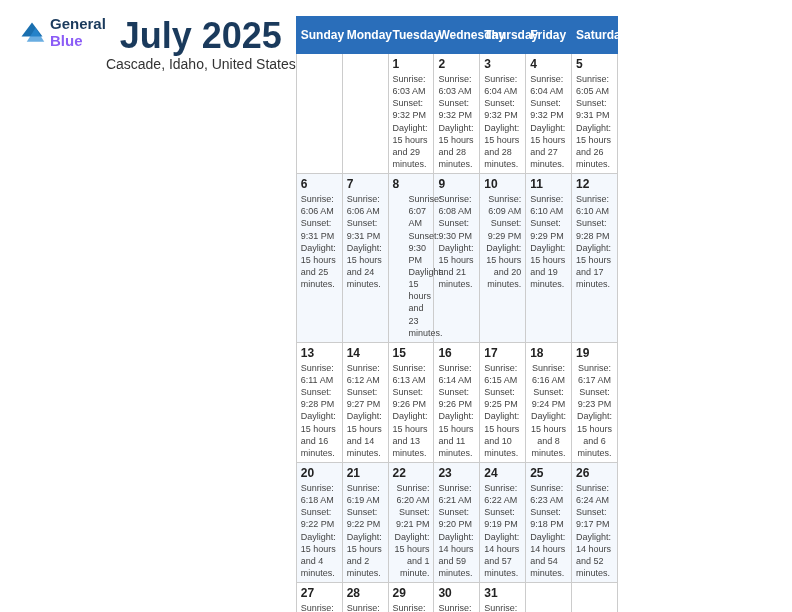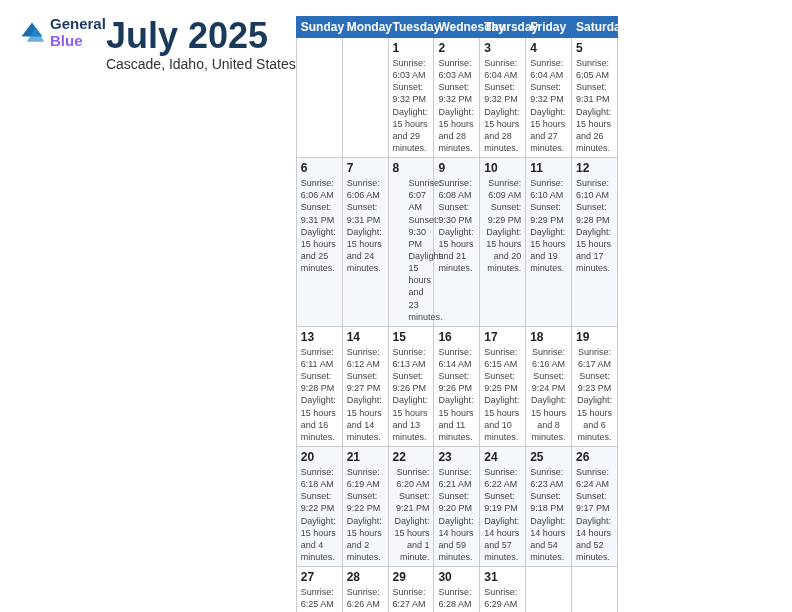--- a/index.html
+++ b/index.html
@@ -33,21 +33,21 @@
       font-weight: bold;
       color: #1a3a5c;
       line-height: 1.1;
     }
     .logo-blue { color: #8b5cf6; }
     .logo-icon {
       width: 28px;
       height: 28px;
     }
     .title-section {
-      text-align: left;
+      text-align: center;
     }
     .main-title {
       font-size: 36px;
       font-weight: bold;
       color: #1a3a5c;
       line-height: 1.1;
     }
     .subtitle {
       font-size: 14px;
       color: #333;
@@ -57,21 +57,21 @@
       border: 1px solid #ccc;
       border-collapse: collapse;
       width: 100%;
       table-layout: fixed;
     }
     .calendar th {
       background: #2a6eba;
       color: #fff;
       font-size: 12px;
       font-weight: bold;
-      padding: 3px 4px;
+      padding: 11px 4px;
       text-align: left;
       border: 1px solid #2a6eba;
     }
     .calendar td {
       border: 1px solid #ccc;
       vertical-align: top;
       padding: 3px 4px;
       font-size: 9.5px;
       color: #333;
       background: #fff;

